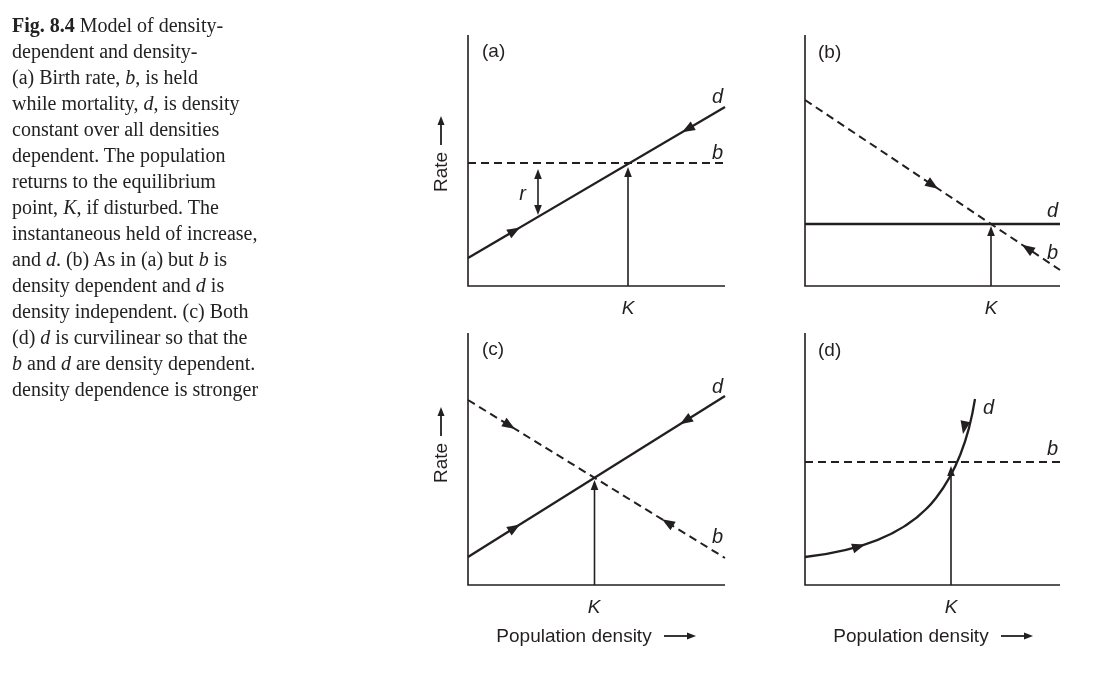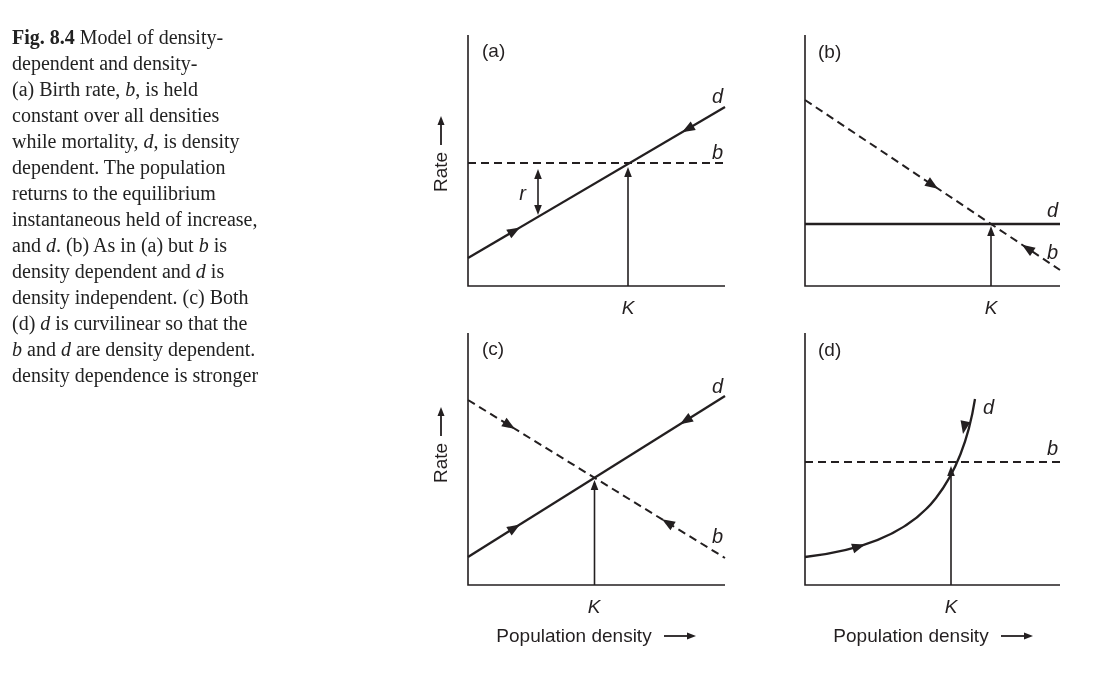--- a/index.html
+++ b/index.html
@@ -1,18 +1,18 @@
 <!DOCTYPE html>
 <html><head>
 <meta charset="utf-8">
 <style>
   html,body{margin:0;padding:0;background:#ffffff;}
   .page{position:relative;width:1113px;height:680px;background:#ffffff;overflow:hidden;
         font-family:"Liberation Sans",sans-serif;color:#231f20;}
-  .caption{position:absolute;left:12px;top:24px;width:400px;
+  .caption{position:absolute;left:12px;top:12px;width:400px;
            font-family:"Liberation Serif",serif;font-size:20px;line-height:26px;color:#222222;}
   .cap-line{white-space:nowrap;}
   .cap-line .it{font-style:italic;}
   .cap-line .fig-label{font-weight:bold;margin-right:5px;}
   svg.panel{position:absolute;overflow:visible;}
   svg text{fill:#231f20;font-family:"Liberation Sans",sans-serif;}
   .plab{font-size:19px;}
   .var{font-size:20px;font-style:italic;}
   .kvar{font-size:19px;font-style:italic;}
   .axlab{font-size:19px;}
@@ -21,24 +21,25 @@
 </style>
 </head>
 <body>
 
 <div class="page">
 
   <div class="caption">
       <div class="cap-line"><span class="fig-label">Fig. 8.4</span><span>Model of density-</span></div>
       <div class="cap-line"><span>dependent and density-</span></div>
       <div class="cap-line"><span>(a) Birth rate, </span><span class="it">b</span><span>, is held</span></div>
+      <div class="cap-line"><span>while mortality, </span><span class="it">d</span><span>, is density</span></div>
       <div class="cap-line"><span>constant over all densities</span></div>
-      <div class="cap-line"><span>while mortality, </span><span class="it">d</span><span>, is density</span></div>
       <div class="cap-line"><span>dependent. The population</span></div>
       <div class="cap-line"><span>returns to the equilibrium</span></div>
+      <div class="cap-line"><span>point, </span><span class="it">K</span><span>, if disturbed. The</span></div>
       <div class="cap-line"><span>instantaneous held of increase,</span></div>
       <div class="cap-line"><span>and </span><span class="it">d</span><span>. (b) As in (a) but </span><span class="it">b</span><span> is</span></div>
       <div class="cap-line"><span>density dependent and </span><span class="it">d</span><span> is</span></div>
       <div class="cap-line"><span>density independent. (c) Both</span></div>
       <div class="cap-line"><span>(d) </span><span class="it">d</span><span> is curvilinear so that the</span></div>
       <div class="cap-line"><span class="it">b</span><span> and </span><span class="it">d</span><span> are density dependent.</span></div>
       <div class="cap-line"><span>density dependence is stronger</span></div>
     </div>
 
   <svg class="panel" style="left:420px;top:20px" width="320" height="300" viewBox="0 0 320 300">

